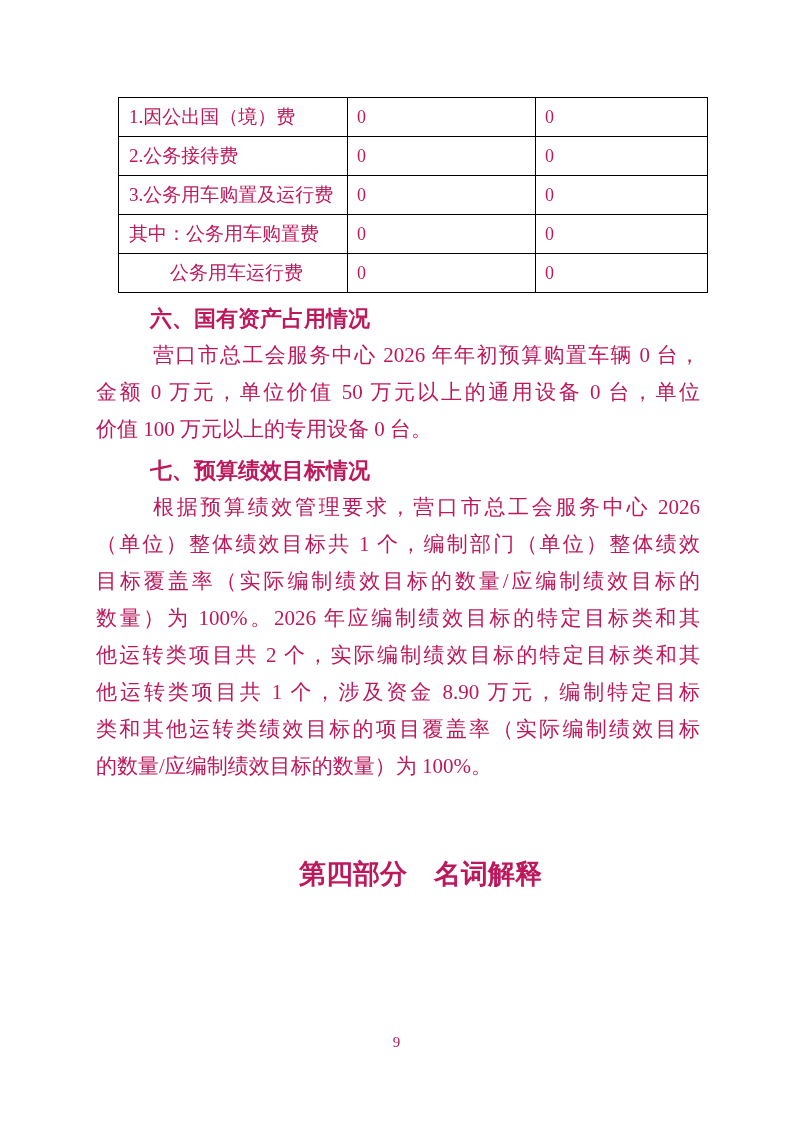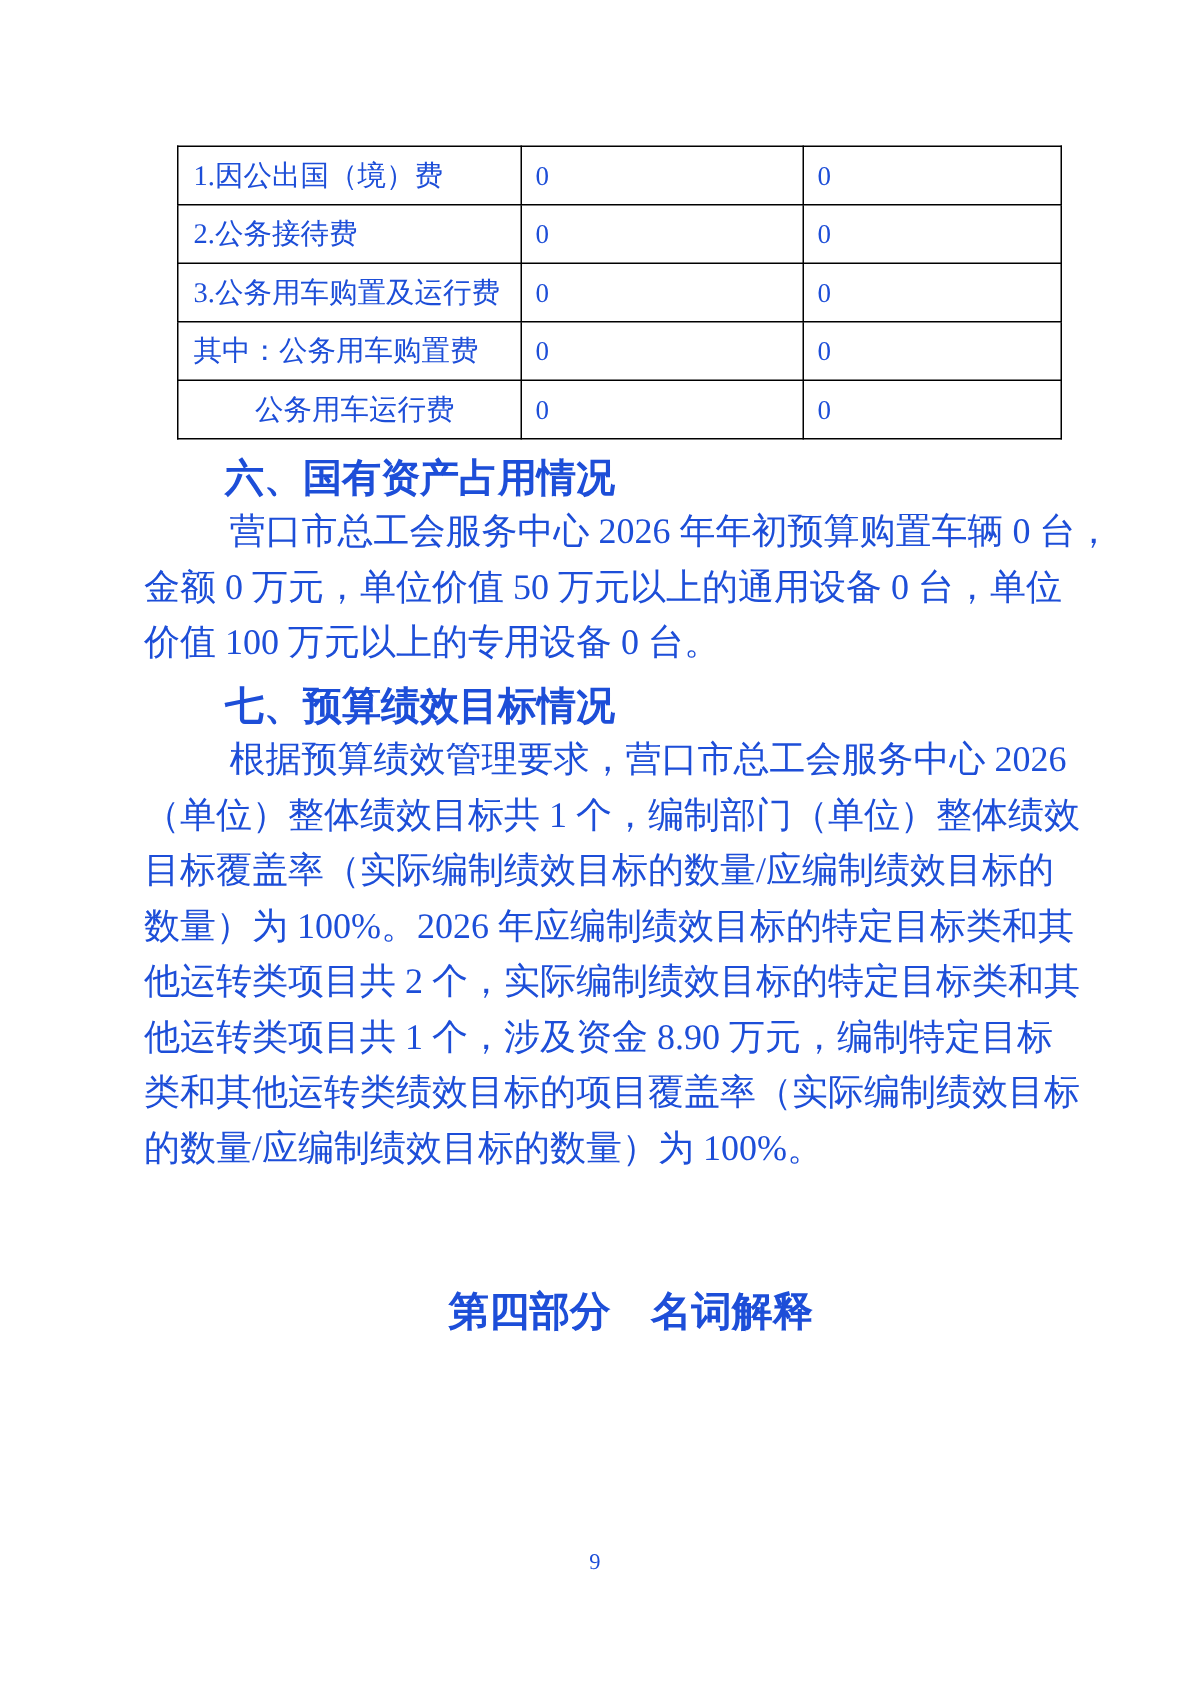--- a/index.html
+++ b/index.html
@@ -5,21 +5,21 @@
   html, body {
     margin: 0;
     padding: 0;
     background: #ffffff;
   }
   .page {
     position: relative;
     width: 793px;
     height: 1122px;
     background: #ffffff;
-    color: #1d4ed8;
+    color: #be185d;
     font-family: "Liberation Serif", serif;
     overflow: hidden;
   }
 
   
   .doc-table {
     position: absolute;
     left: 118px;
     top: 97px;
     width: 589px;
@@ -40,21 +40,21 @@
   .doc-table .col-v2    { width: 172px; }
   .doc-table td.val { padding-left: 9px; font-size: 18px; }
   .doc-table td.lbl-indent-sm { }
   .doc-table td.lbl-indent-lg { padding-left: 51px; }
 
   
   .textblock {
     position: absolute;
     left: 96px;
     width: 604px;
-    font-size: 24px;
+    font-size: 21px;
   }
   .line {
     line-height: 37px;
     height: 37px;
     text-align: justify;
     text-align-last: justify;
     white-space: nowrap;
   }
   .line.short {
     text-align-last: left;
@@ -63,21 +63,21 @@
     padding-left: 57px;
   }
   .sec-heading {
     position: absolute;
     left: 96px;
     width: 604px;
     padding-left: 54px;
     box-sizing: border-box;
     font-family: "Liberation Sans", sans-serif;
     font-weight: bold;
-    font-size: 26px;
+    font-size: 22px;
     line-height: 37px;
     white-space: nowrap;
   }
   .part-title {
     position: absolute;
     left: 0;
     top: 853px;
     width: 793px;
     text-align: center;
     font-family: "Liberation Sans", sans-serif;

